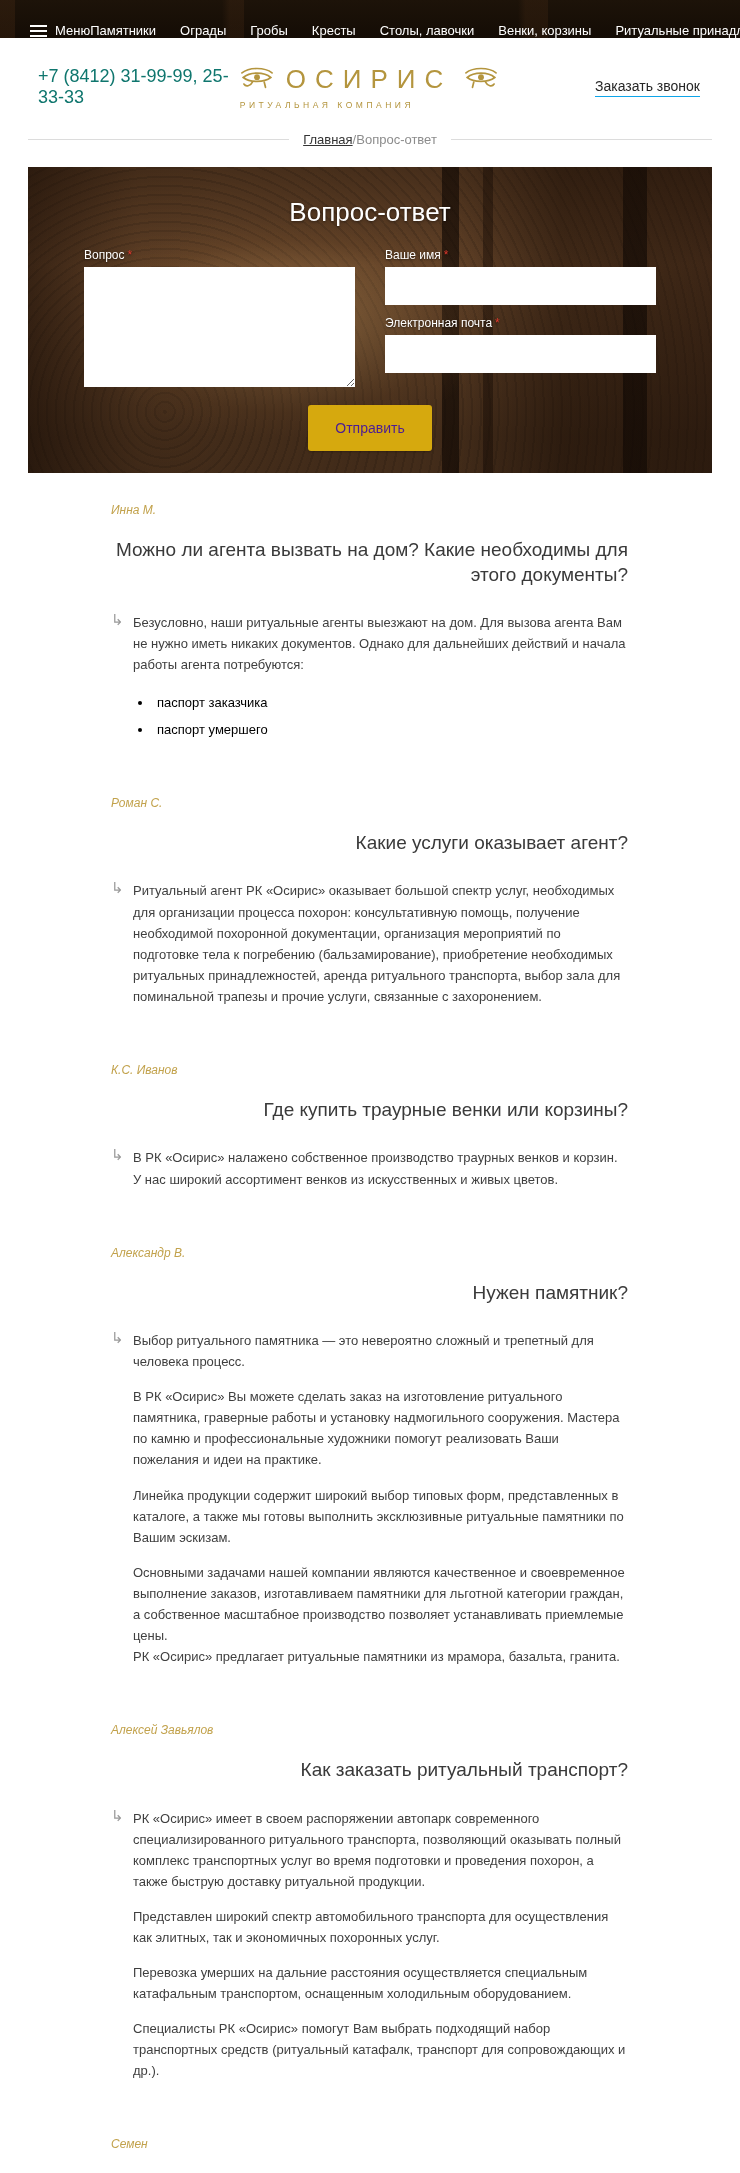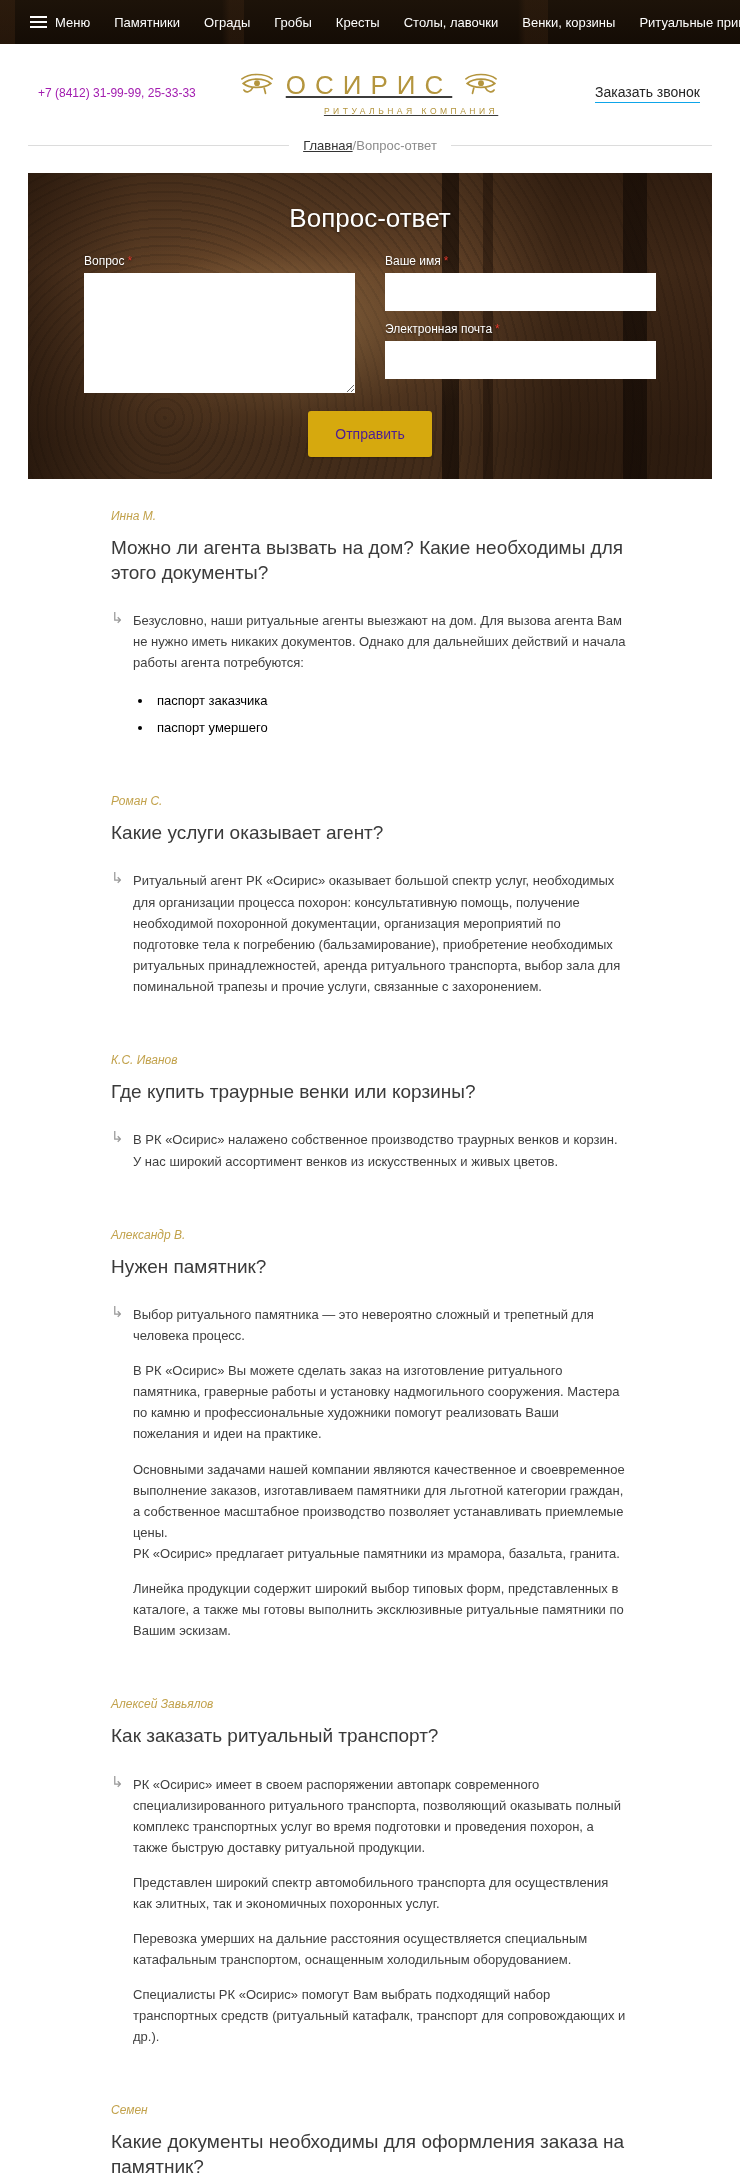--- a/index.html
+++ b/index.html
@@ -5,39 +5,39 @@
   * { box-sizing: border-box; }
   html, body { margin: 0; padding: 0; background: #fff; }
   body {
     width: 740px; margin: 0 auto;
     font-family: "Liberation Sans", sans-serif;
     color: #3c3c3c;
   }
 
   
   .topnav {
-    height: 44px; display: flex; align-items: center;
-    padding: 0 14px 0 30px; gap: 24px;
+    height: 38px; display: flex; align-items: flex-end;
+    padding: 0 14px 0 30px; 
     background:
       linear-gradient(90deg, rgba(70,42,20,.35) 0 2%, transparent 2% 30%, rgba(80,48,24,.25) 31% 33%, transparent 33% 70%, rgba(70,42,20,.3) 71% 74%, transparent 74%),
       linear-gradient(180deg, #1d1309, #140c05);
     background-color: #160e07;
   }
   .topnav a, .menu-btn { color: #fff; font-size: 13px; text-decoration: none; white-space: nowrap; }
   .menu-btn { display: flex; align-items: center; gap: 8px; cursor: pointer; }
   .hamburger { display: inline-flex; flex-direction: column; gap: 3px; }
   .hamburger span { display: block; width: 17px; height: 2px; background: #fff; }
 
   
   .header {
     display: grid; grid-template-columns: 1fr auto 1fr; align-items: center;
     padding: 26px 40px 6px 38px;
   }
-  .header-phone { font-size: 12px; color: #a21caf; }
-  .logo { text-align: right; text-decoration: underline; }
+  .header-phone { font-size: 18px; color: #0f766e; }
+  .logo { text-align: left; }
   .logo-row { display: flex; align-items: center; justify-content: center; gap: 12px; }
   .logo-text { font-size: 26px; letter-spacing: 9px; color: #b4953e; font-weight: 400; }
   .logo-tagline { font-size: 8.5px; letter-spacing: 3.5px; color: #b4953e; margin-top: 5px; }
   .eye-left svg { transform: scaleX(-1); }
   .callback {
     justify-self: end; font-size: 14px; color: #262626; text-decoration: none;
     border-bottom: 1px solid #0ea5e9; padding-bottom: 2px; cursor: pointer;
   }
 
   
@@ -85,21 +85,21 @@
   .submit-btn {
     background: #d6a90e; color: #4c1d95; border: none; border-radius: 3px;
     font: 14px "Liberation Sans", sans-serif; padding: 15px 27px; cursor: pointer;
     box-shadow: 0 1px 2px rgba(0,0,0,.25);
   }
 
   
   .qa-list { padding: 30px 112px 10px 111px; }
   .qa-item { margin-bottom: 56px; }
   .qa-author { font-size: 12px; font-style: italic; color: #c2a24c; }
-  .qa-question { font-size: 19px; font-weight: 400; color: #3a3a3a; margin: 13px 0 25px; line-height: 1.3; }
+  .qa-question { font-size: 19px; font-weight: 400; color: #3a3a3a; margin: 21px 0 25px; line-height: 1.3; text-align: right; }
   .qa-answer { position: relative; padding-left: 22px; }
   .reply-icon { position: absolute; left: 0; top: -1px; color: #9a9a9a; font-size: 15px; }
   .qa-paragraph { margin: 0 0 14px; font-size: 13px; line-height: 1.62; color: #3f3f3f; white-space: pre-line; }
   .qa-paragraphs .qa-paragraph:last-child { margin-bottom: 0; }
   .qa-bullets { margin: 17px 0 0 20px; padding: 0; }
   .qa-bullet { font-size: 13px; line-height: 1.55; color: #000000; margin-bottom: 7px; padding-left: 4px; }
 </style>
 </head>
 <body>
 
@@ -242,23 +242,23 @@
     </div>
     <div class="qa-item">
       <div class="qa-author">Александр В.</div>
       <h2 class="qa-question">Нужен памятник?</h2>
       <div class="qa-answer">
         <span class="reply-icon">↳</span>
         <div class="qa-paragraphs">
 
         <p class="qa-paragraph">Выбор ритуального памятника — это невероятно сложный и трепетный для человека процесс.</p>
           <p class="qa-paragraph">В РК «Осирис» Вы можете сделать заказ на изготовление ритуального памятника, граверные работы и установку надмогильного сооружения. Мастера по камню и профессиональные художники помогут реализовать Ваши пожелания и идеи на практике.</p>
+          <p class="qa-paragraph">Линейка продукции содержит широкий выбор типовых форм, представленных в каталоге, а также мы готовы выполнить эксклюзивные ритуальные памятники по Вашим эскизам.</p>
           <p class="qa-paragraph">Основными задачами нашей компании являются качественное и своевременное выполнение заказов, изготавливаем памятники для льготной категории граждан, а собственное масштабное производство позволяет устанавливать приемлемые цены.
 РК «Осирис» предлагает ритуальные памятники из мрамора, базальта, гранита.</p>
-          <p class="qa-paragraph">Линейка продукции содержит широкий выбор типовых форм, представленных в каталоге, а также мы готовы выполнить эксклюзивные ритуальные памятники по Вашим эскизам.</p>
         </div>
 
       </div>
     </div>
     <div class="qa-item">
       <div class="qa-author">Алексей Завьялов</div>
       <h2 class="qa-question">Как заказать ритуальный транспорт?</h2>
       <div class="qa-answer">
         <span class="reply-icon">↳</span>
         <div class="qa-paragraphs">

